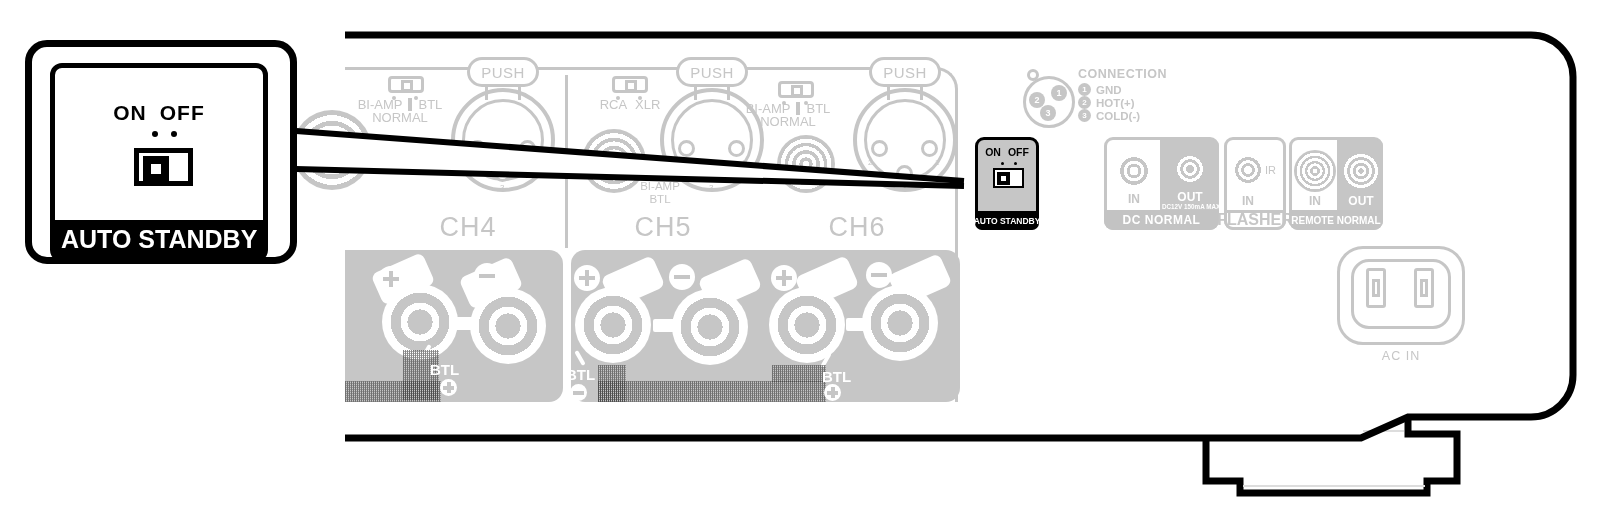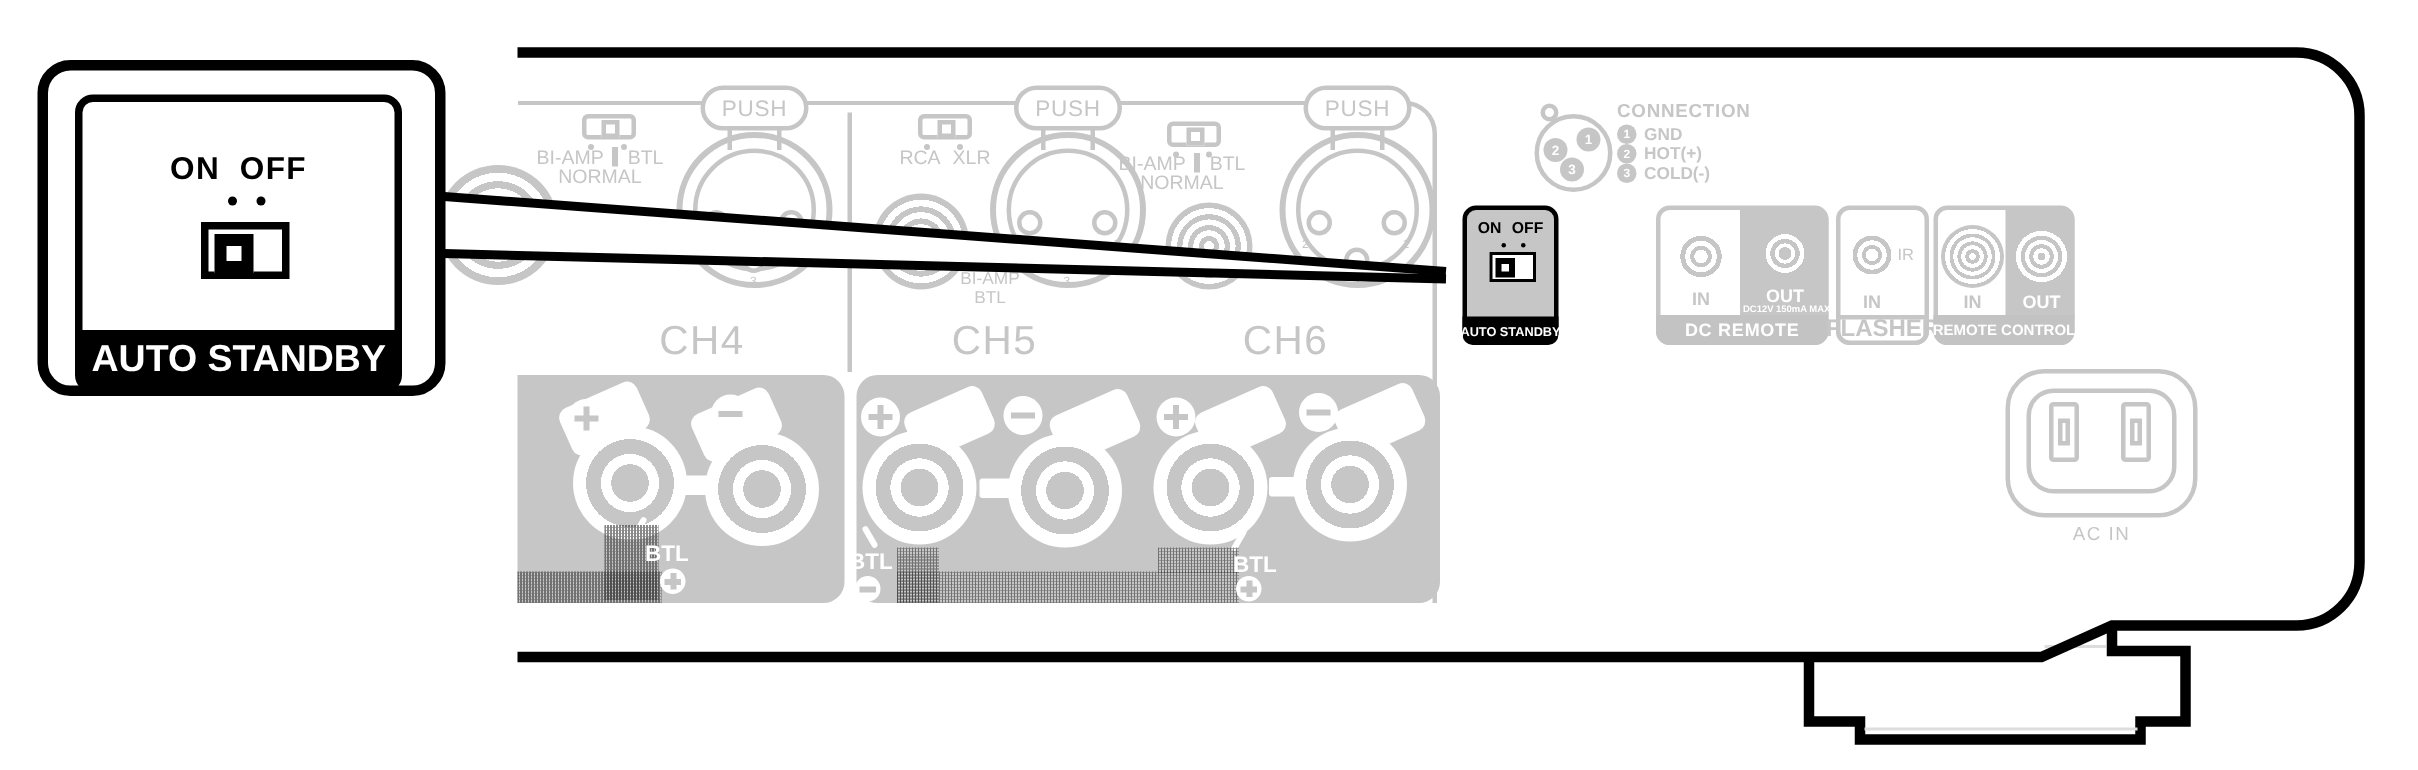--- a/index.html
+++ b/index.html
@@ -224,37 +224,37 @@
   </div>
 
 
   <div class="sec" style="left:1104px;top:137px;width:115px;height:93px">
     <div class="abs" style="left:53px;top:0;width:59px;height:73px;background:var(--g);border-radius:0 6px 0 0"></div>
     <div class="jack2" style="left:12px;top:16px;width:30px;height:30px"></div>
     <div class="jack2w" style="left:69px;top:15px;width:28px;height:28px"></div>
     <div class="io-txt" style="left:15px;top:52px;width:24px">IN</div>
     <div class="io-txt w" style="left:68px;top:50px;width:30px">OUT</div>
     <div class="io-txt w" style="left:55px;top:63px;width:58px;font-size:6.3px;border-bottom:1px solid #fff;padding-bottom:1px">DC12V 150mA MAX.</div>
-    <div class="sec-bar" style="font-size:12px;letter-spacing:.5px">DC REMOTE</div>
+    <div class="sec-bar" style="font-size:12px;letter-spacing:.5px">DC NORMAL</div>
   </div>
 
   <div class="sec" style="left:1224px;top:137px;width:62px;height:93px">
     <div class="jack2" style="left:7px;top:16px;width:28px;height:28px"></div>
     <div class="io-txt" style="left:38px;top:24px;font-size:11px;font-weight:normal">IR</div>
     <div class="io-txt" style="left:9px;top:54px;width:24px">IN</div>
     <div class="sec-bar outline" style="font-size:16px">FLASHER</div>
   </div>
 
   <div class="sec" style="left:1289px;top:137px;width:94px;height:93px">
     <div class="abs" style="left:45px;top:0;width:46px;height:73px;background:var(--g);border-radius:0 6px 0 0"></div>
     <div class="rca" style="left:2px;top:10px;width:42px;height:42px"></div>
     <div class="rca3w" style="left:49px;top:11px;width:40px;height:40px"></div>
     <div class="io-txt" style="left:11px;top:54px;width:24px">IN</div>
     <div class="io-txt w" style="left:54px;top:54px;width:30px">OUT</div>
-    <div class="sec-bar" style="font-size:10px">REMOTE CONTROL</div>
+    <div class="sec-bar" style="font-size:10px">REMOTE NORMAL</div>
   </div>
 
 
   <div>
     <div class="abs" style="left:1337px;top:246px;width:128px;height:99px;border:3px solid var(--g);border-radius:26px"></div>
     <div class="abs" style="left:1351px;top:259px;width:100px;height:70px;border:3px solid var(--g);border-radius:18px"></div>
     <div class="abs" style="left:1366px;top:268px;width:20px;height:40px;border:3px solid var(--g);border-radius:3px">
       <div class="abs" style="left:3px;top:8px;width:8px;height:18px;border:3px solid var(--g)"></div>
     </div>
     <div class="abs" style="left:1414px;top:268px;width:20px;height:40px;border:3px solid var(--g);border-radius:3px">

